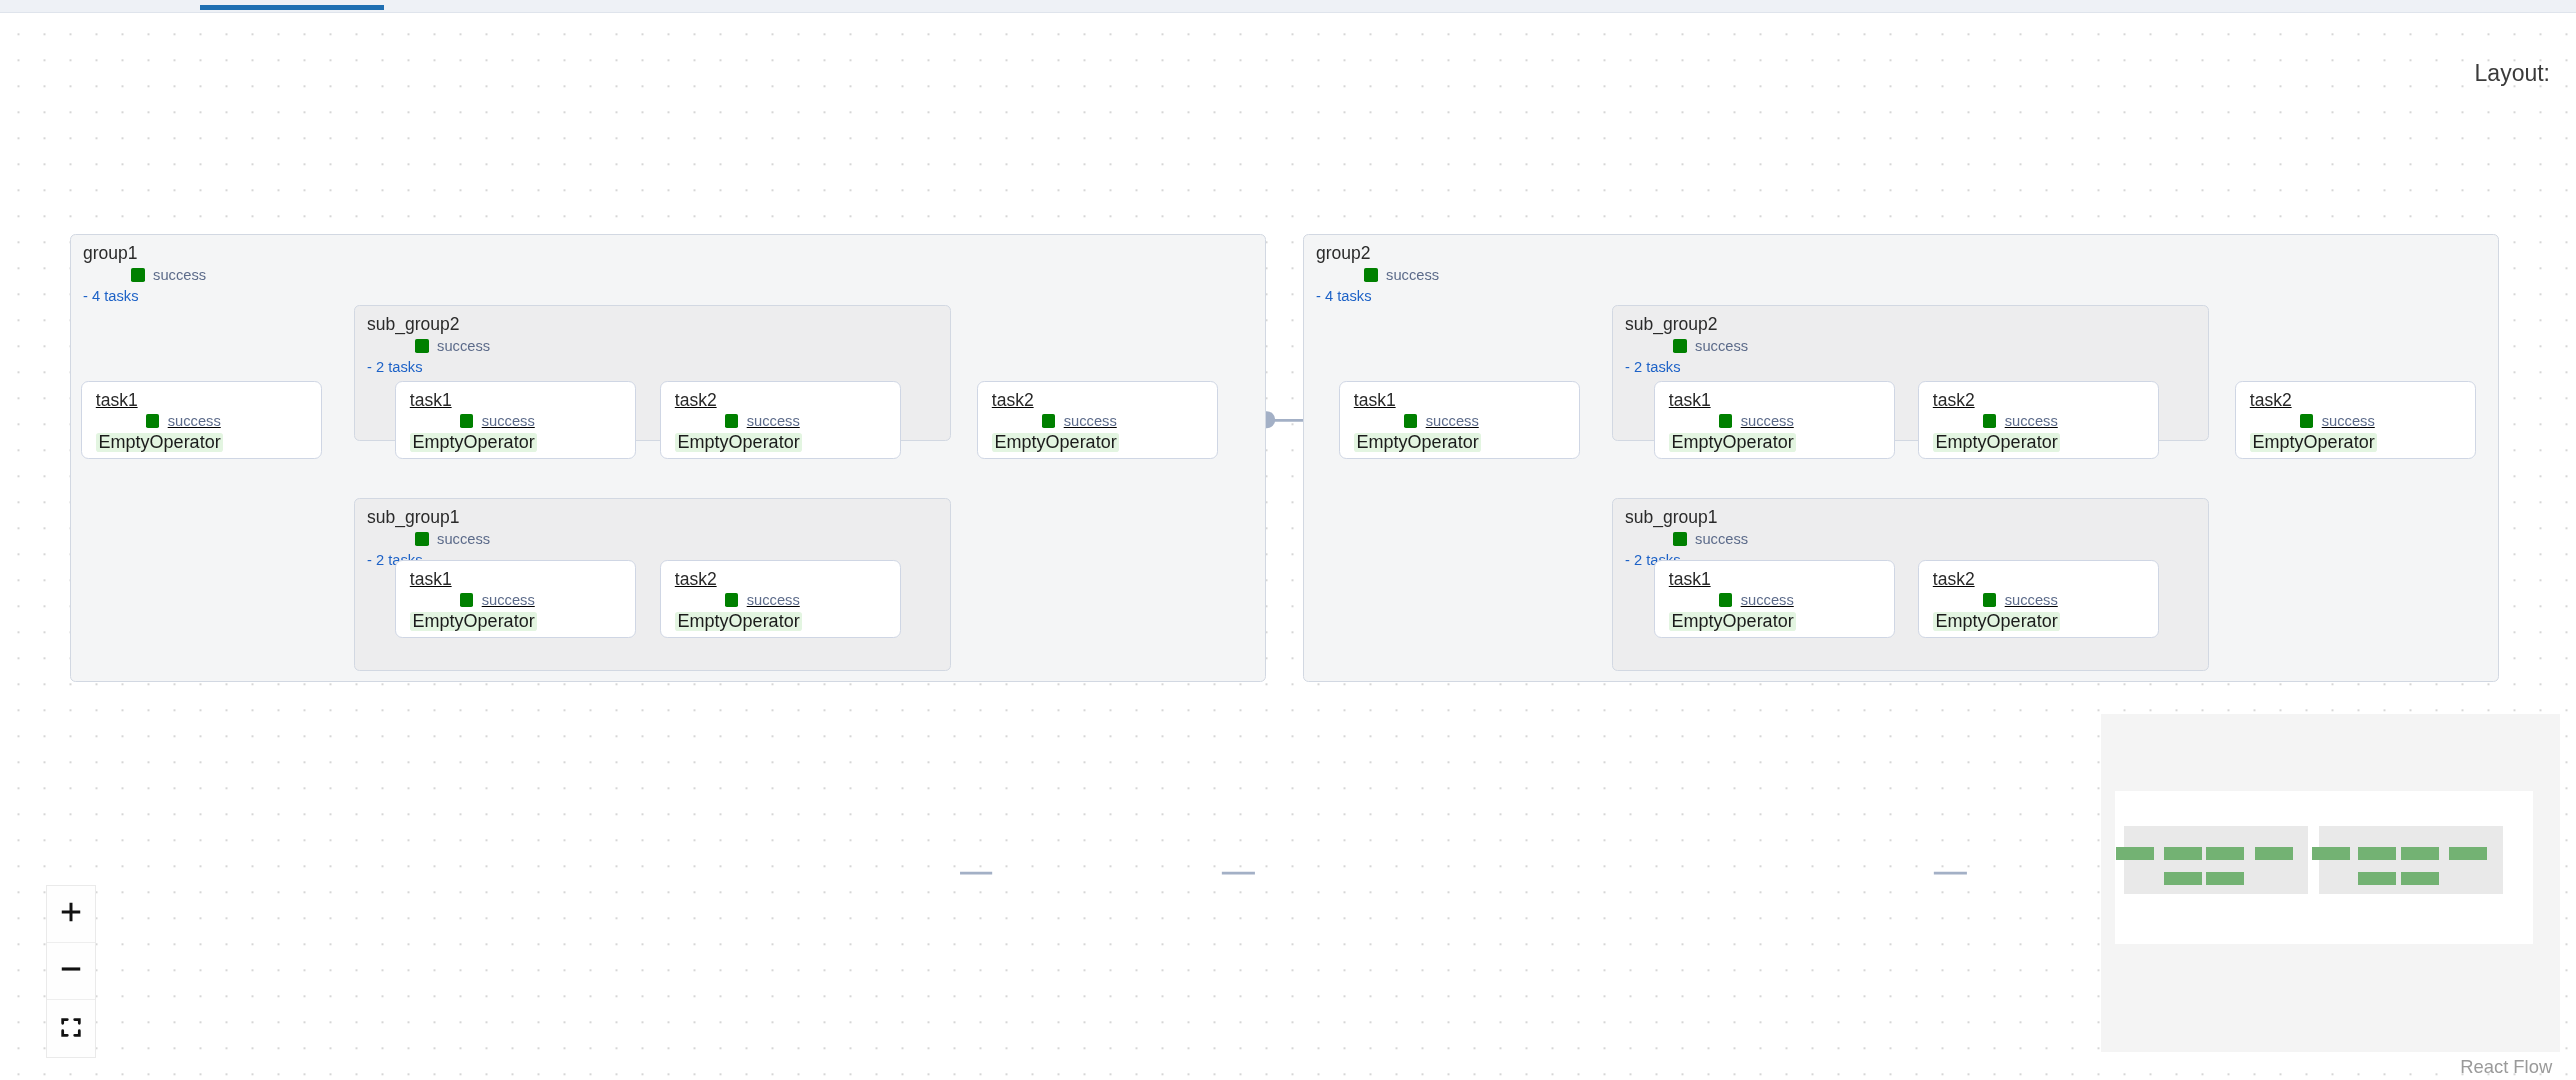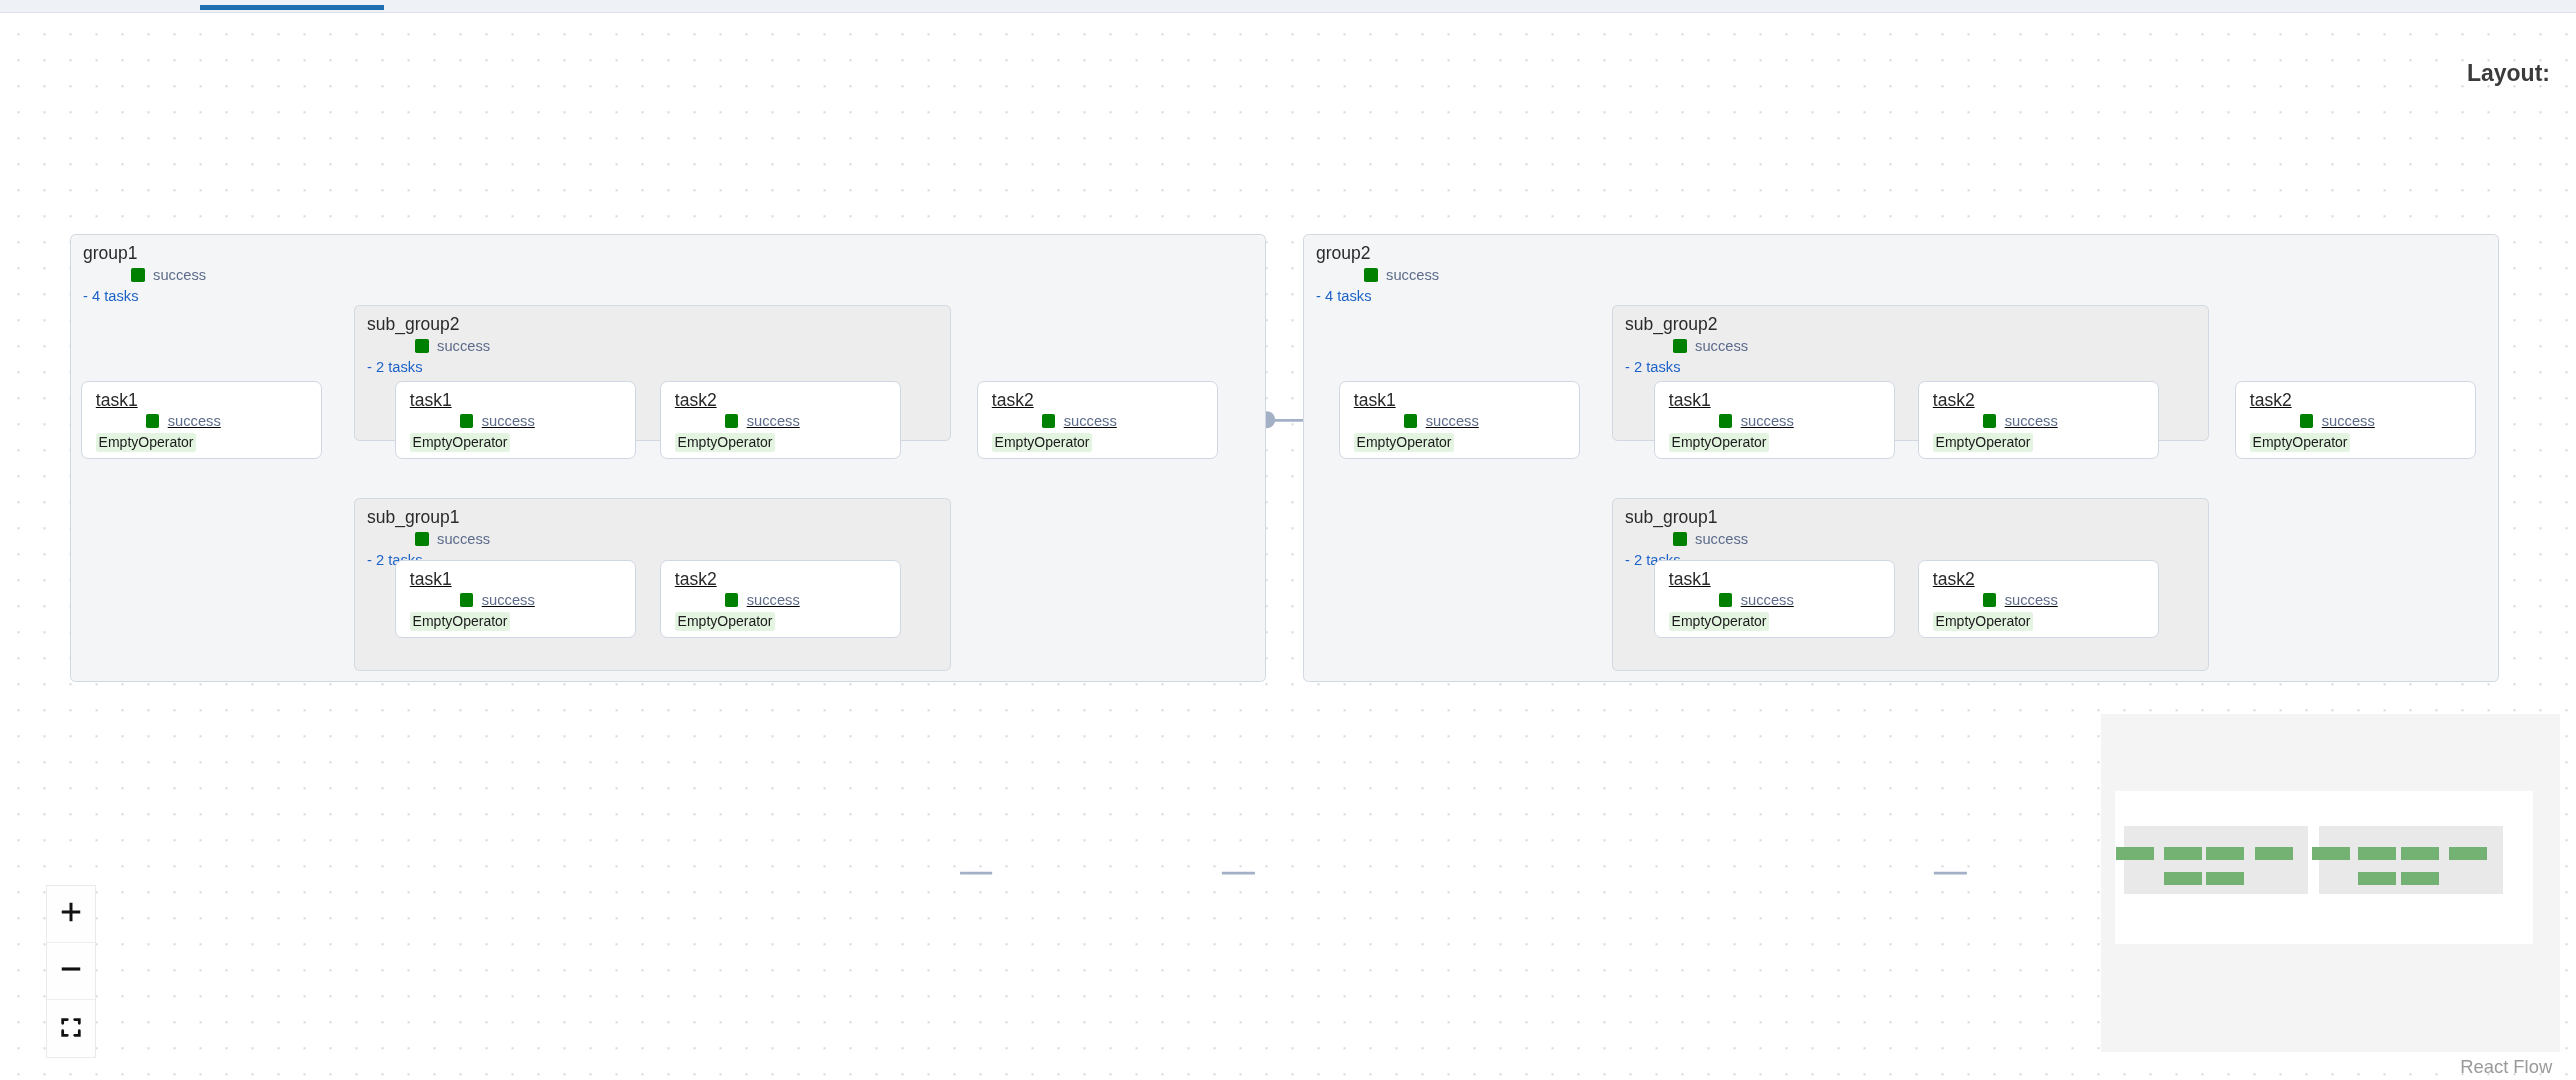--- a/index.html
+++ b/index.html
@@ -63,33 +63,33 @@
     background: #ffffff;
     border: 0.9px solid #cfd6e4;
     border-radius: 7.3px;
     padding: 8.3px 0 0 13.8px;
     text-decoration: underline;
   }
   .task-title { font-size: 17.5px; color: #2a2a2a; line-height: 20px; }
   .task-node .state-row { margin-top: 2.8px; margin-left: 1.8px; }
   .operator-chip {
     display: inline-block; margin-top: 3.7px;
-    font-size: 14px; color: #1b1b1b; line-height: 19.3px;
+    font-size: 18px; color: #1b1b1b; line-height: 19.3px;
     background: #e3f5e1; border-radius: 2.8px; padding: 0 2.8px;
   }
 
   
   #edge-layer { position: absolute; left: 0; top: 0; width: 2576px; height: 1067px; pointer-events: none; }
   .handle {
     position: absolute; width: 17.5px; height: 17.5px; border-radius: 50%;
     background: #a3b0c6; transform: translate(-50%, -50%);
   }
 
   
-  #layout-panel { position: absolute; right: 26px; top: 46px; text-align: center; font-weight: bold; }
+  #layout-panel { position: absolute; right: 26px; top: 46px; text-align: center; }
   #layout-label { font-size: 23px; color: #3b3b3b; line-height: 27.6px; margin-bottom: 9.2px; }
   #layout-select {
     width: 250px; height: 53px;
     background: #ffffff; border: 0.9px solid #d7dce5; border-radius: 7.3px;
     display: flex; align-items: center; justify-content: space-between;
     padding: 0 18.4px 0 20px; cursor: pointer;
   }
   #layout-value { font-size: 23px; color: #2b2b2b; }
   .chev { width: 14.7px; height: 14.7px; border-right: 2.4px solid #4a4a4a; border-bottom: 2.4px solid #4a4a4a;
           transform: rotate(45deg) translate(-2.8px,-2.8px); }

